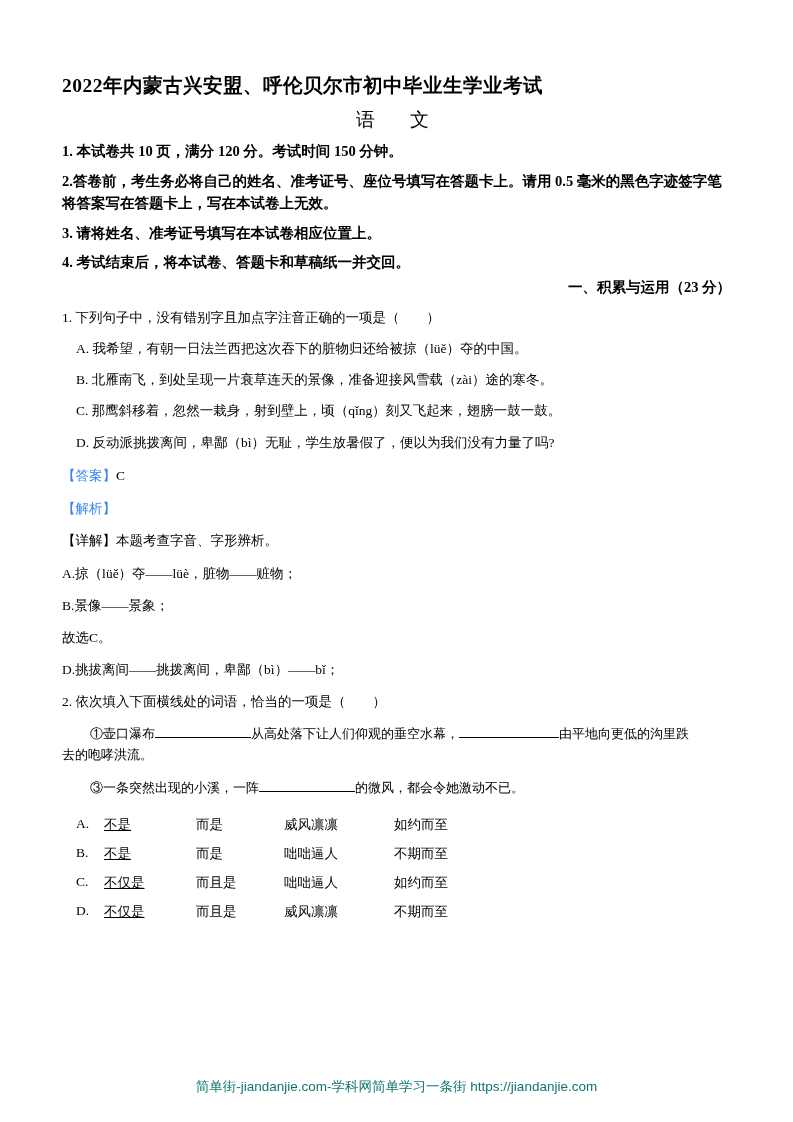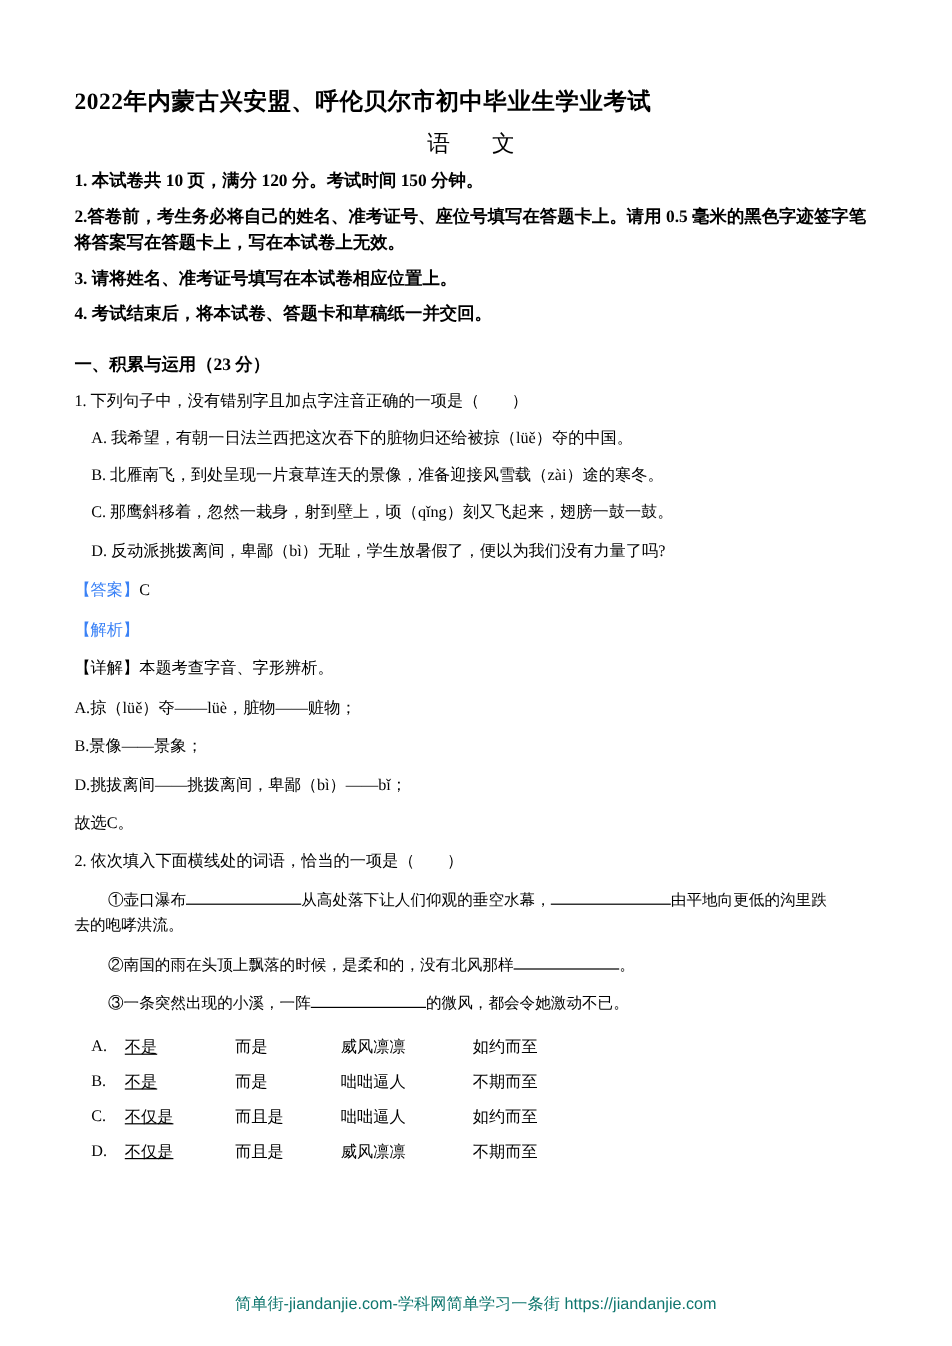--- a/index.html
+++ b/index.html
@@ -43,21 +43,22 @@
   }
   .notice-line {
     font-weight: bold;
     font-size: 14.5px;
     margin: 7px 0 0 0;
     line-height: 1.55;
   }
   .section-head {
     font-weight: bold;
     font-size: 14.5px;
-    margin: 20px 0 0 0;
+    margin: 4px 0 0 0;
+    text-align: right;
   }
   .q {
     font-size: 13.5px;
     margin: 11px 0 0 0;
     line-height: 1.5;
   }
   .opt {
     font-size: 13.5px;
     margin: 11px 0 0 14px;
     line-height: 1.5;
@@ -147,32 +148,29 @@
     <span class="tag">【答案】</span><span>C</span>
   </div>
   <div class="ans">
     <span class="tag">【解析】</span>
   </div>
   <div class="exp-line">
     <span>【详解】</span><span>本题考查字音、字形辨析。</span>
   </div>
   <div class="exp-line">A.掠（lüě）夺——lüè，脏物——赃物；</div>
   <div class="exp-line">B.景像——景象；</div>
+  <div class="exp-line">故选C。</div>
   <div class="exp-line">D.挑拔离间——挑拨离间，卑鄙（bì）——bǐ；</div>
-  <div class="exp-line">故选C。</div>
 
   <div class="q">2. 依次填入下面横线处的词语，恰当的一项是（　　）</div>
 
   <div class="sub-q">
     <span class="ind"></span><span>①壶口瀑布</span><span class="blank-u"></span><span>从高处落下让人们仰观的垂空水幕，</span><span class="blank-u w2"></span><span>由平地向更低的沟里跌</span><br><span>去的咆哮洪流。</span>
   </div>
 
-  <div class="sub-q">
-    <span class="ind"></span><span>②南国的雨在头顶上飘落的时候，是柔和的，没有北风那样</span><span class="blank-u w3"></span><span>。</span>
-  </div>
 
   <div class="sub-q">
     <span class="ind"></span><span>③一条突然出现的小溪，一阵</span><span class="blank-u"></span><span>的微风，都会令她激动不已。</span>
   </div>
 
   <table class="opt-table">
     <tbody>
         <tr>
       <td class="c-label">A.</td>
       <td class="c1">不是</td>

